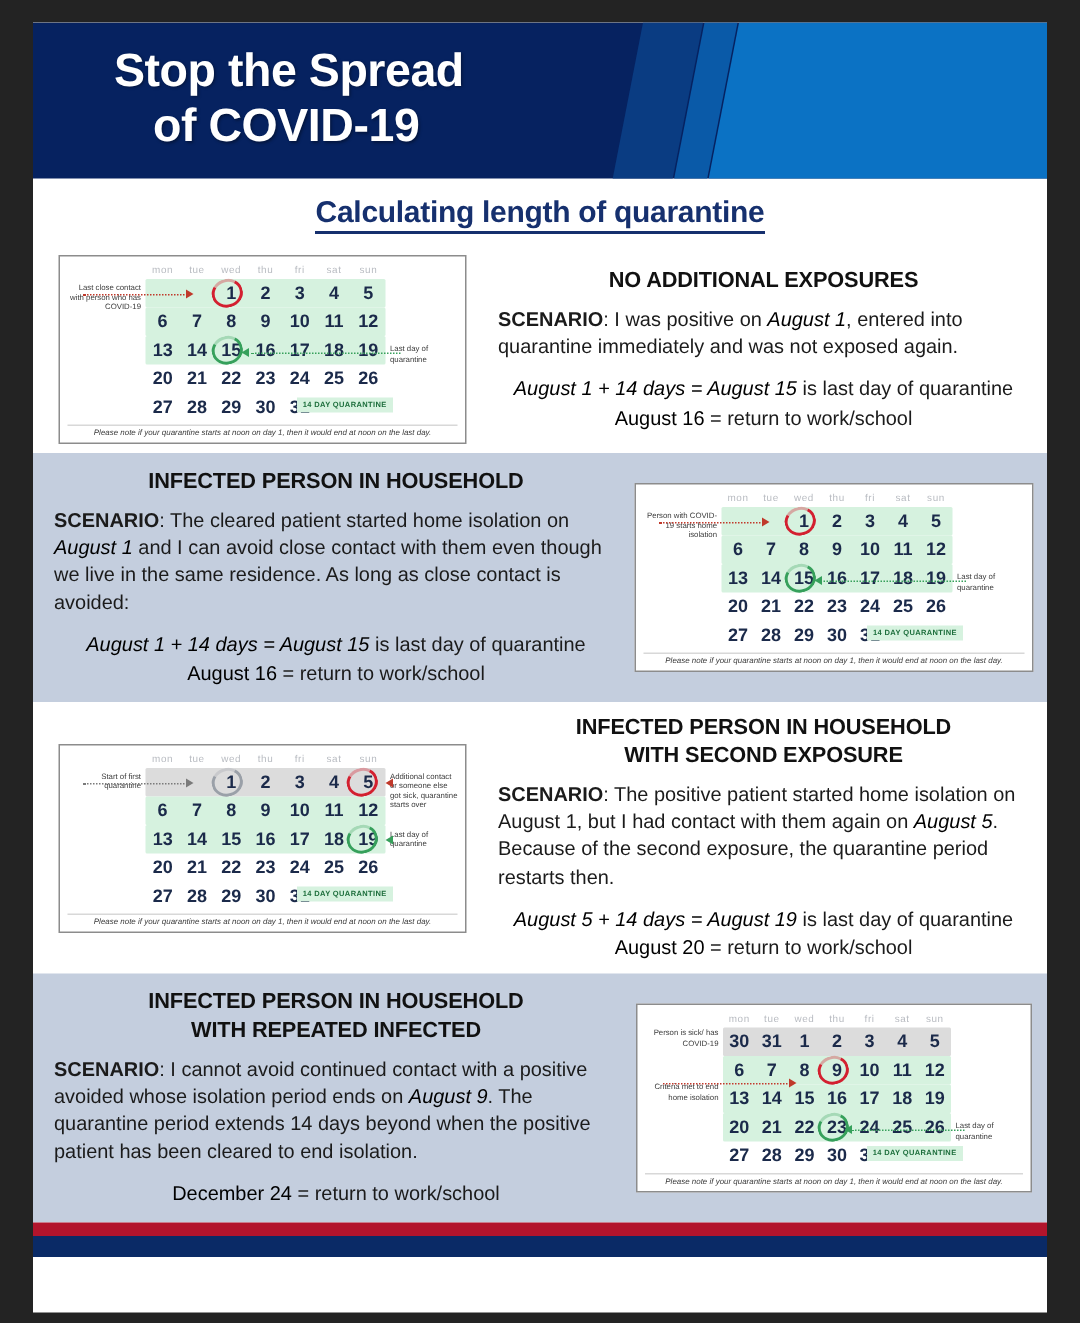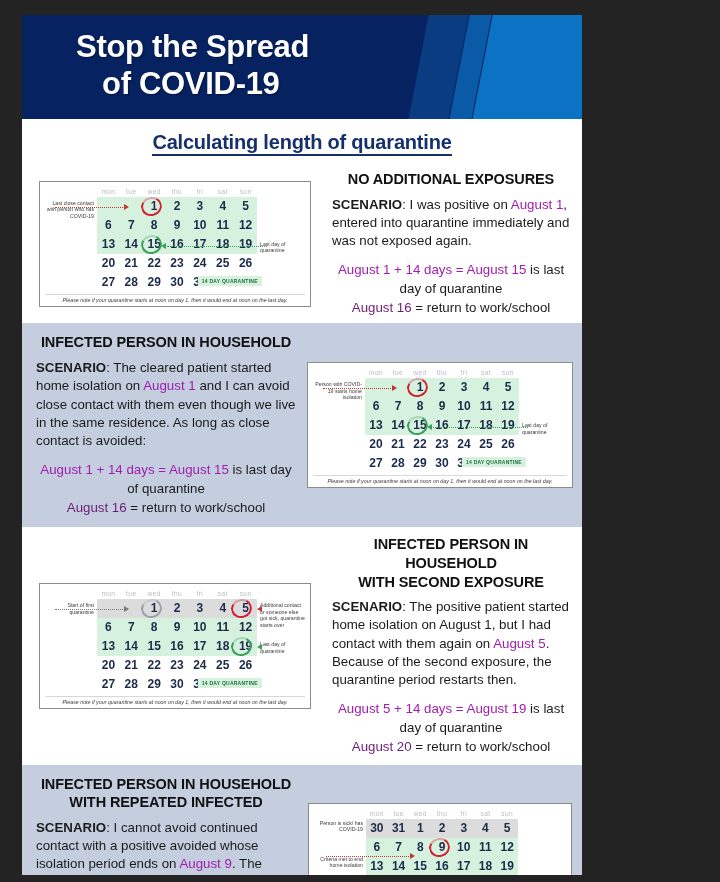--- a/index.html
+++ b/index.html
@@ -5,21 +5,21 @@
   * { box-sizing: border-box; margin: 0; padding: 0; }
   html, body {
     width: 720px; height: 882px;
     background: #232323;
     font-family: "Liberation Sans", sans-serif;
     overflow: hidden;
   }
   .page {
     position: absolute;
     left: 22px; top: 15px;
-    width: 560px; height: 860px;
+    width: 676px; height: 860px;
     background: #ffffff;
     overflow: hidden;
   }
 
   
   .header {
     position: relative;
     height: 104px;
     background: #062260;
     overflow: hidden;
@@ -83,22 +83,22 @@
     line-height: 1.38;
   }
   .sec-body b { font-weight: bold; }
   .sec-calc {
     margin-top: 9px;
     text-align: center;
     font-size: 13.3px;
     color: #1b1b1b;
     line-height: 1.45;
   }
-  .red   { color: #a21caf; }
-  .green { color: #701a75; }
+  .red   { color: #000000; font-style: italic; }
+  .green { color: #000000; }
 
   
   .cal {
     background: #ffffff;
     border: 1px solid #8c8c8c;
     padding: 4px 5px 3px;
     position: relative;
   }
   .cal-grid { display: flex; }
   .cal-side {

